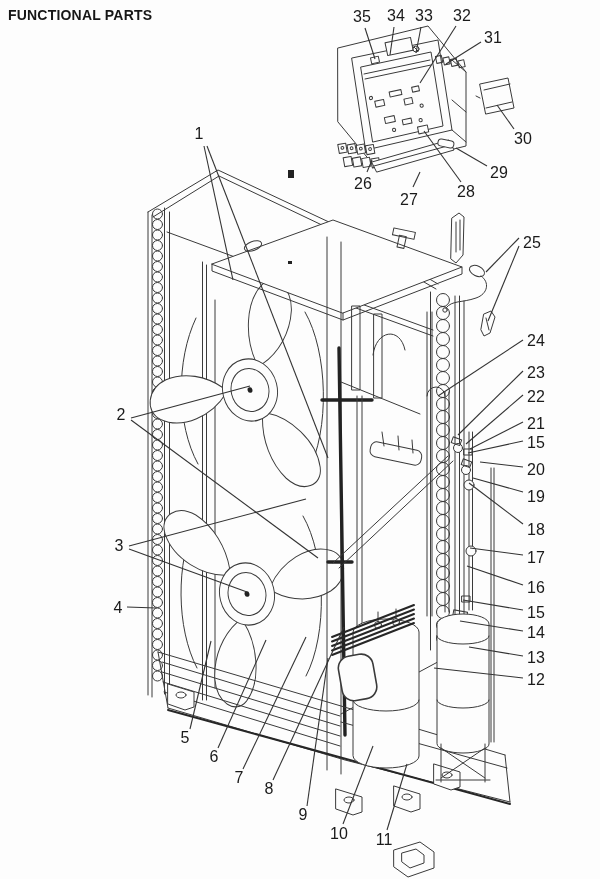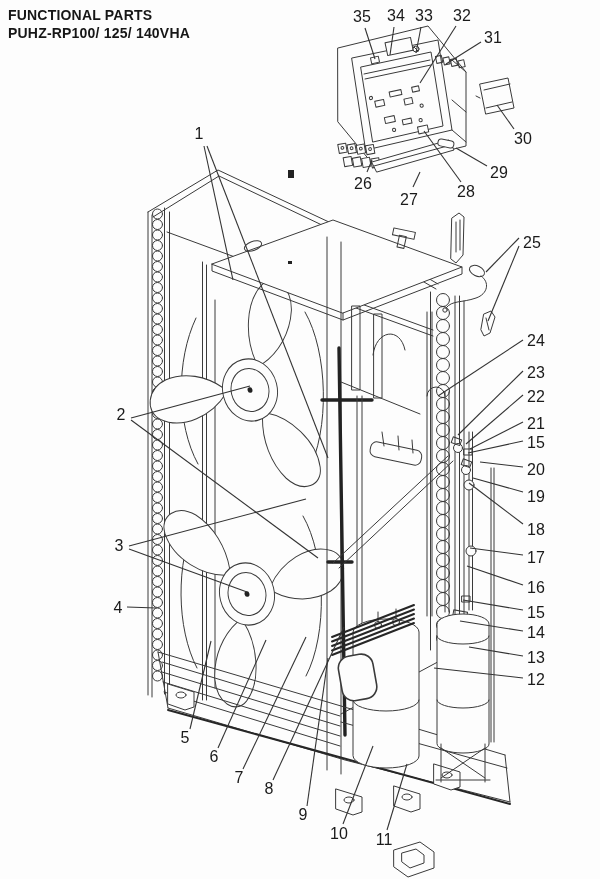--- a/index.html
+++ b/index.html
@@ -16,21 +16,20 @@
   .dark{fill:#222;stroke:none;}
   text.callout{font-family:"Liberation Sans",sans-serif;font-size:16px;fill:#1a1a1a;}
 </style>
 </head>
 <body>
 
 <div id="page">
 
   <div id="title-block">
     <div>FUNCTIONAL PARTS</div>
-    <div>PUHZ-RP100/ 125/ 140VHA</div>
   </div>
 
   <svg width="600" height="879" viewBox="0 0 600 879">
 
     <g class="lines">
       <line x1="148" y1="212" x2="148" y2="695"></line>
       <line x1="152" y1="215" x2="152" y2="697"></line>
       <line x1="164.5" y1="208" x2="164.5" y2="694"></line>
       <line x1="169.5" y1="212" x2="169.5" y2="697"></line>
       <path id="left-fins" d="M 162.5,214 a 5,5 0 1 1 -10,0 a 5,5 0 1 1 10,0 M 162.5,224.5 a 5,5 0 1 1 -10,0 a 5,5 0 1 1 10,0 M 162.5,235 a 5,5 0 1 1 -10,0 a 5,5 0 1 1 10,0 M 162.5,245.5 a 5,5 0 1 1 -10,0 a 5,5 0 1 1 10,0 M 162.5,256 a 5,5 0 1 1 -10,0 a 5,5 0 1 1 10,0 M 162.5,266.5 a 5,5 0 1 1 -10,0 a 5,5 0 1 1 10,0 M 162.5,277 a 5,5 0 1 1 -10,0 a 5,5 0 1 1 10,0 M 162.5,287.5 a 5,5 0 1 1 -10,0 a 5,5 0 1 1 10,0 M 162.5,298 a 5,5 0 1 1 -10,0 a 5,5 0 1 1 10,0 M 162.5,308.5 a 5,5 0 1 1 -10,0 a 5,5 0 1 1 10,0 M 162.5,319 a 5,5 0 1 1 -10,0 a 5,5 0 1 1 10,0 M 162.5,329.5 a 5,5 0 1 1 -10,0 a 5,5 0 1 1 10,0 M 162.5,340 a 5,5 0 1 1 -10,0 a 5,5 0 1 1 10,0 M 162.5,350.5 a 5,5 0 1 1 -10,0 a 5,5 0 1 1 10,0 M 162.5,361 a 5,5 0 1 1 -10,0 a 5,5 0 1 1 10,0 M 162.5,371.5 a 5,5 0 1 1 -10,0 a 5,5 0 1 1 10,0 M 162.5,382 a 5,5 0 1 1 -10,0 a 5,5 0 1 1 10,0 M 162.5,392.5 a 5,5 0 1 1 -10,0 a 5,5 0 1 1 10,0 M 162.5,403 a 5,5 0 1 1 -10,0 a 5,5 0 1 1 10,0 M 162.5,413.5 a 5,5 0 1 1 -10,0 a 5,5 0 1 1 10,0 M 162.5,424 a 5,5 0 1 1 -10,0 a 5,5 0 1 1 10,0 M 162.5,434.5 a 5,5 0 1 1 -10,0 a 5,5 0 1 1 10,0 M 162.5,445 a 5,5 0 1 1 -10,0 a 5,5 0 1 1 10,0 M 162.5,455.5 a 5,5 0 1 1 -10,0 a 5,5 0 1 1 10,0 M 162.5,466 a 5,5 0 1 1 -10,0 a 5,5 0 1 1 10,0 M 162.5,476.5 a 5,5 0 1 1 -10,0 a 5,5 0 1 1 10,0 M 162.5,487 a 5,5 0 1 1 -10,0 a 5,5 0 1 1 10,0 M 162.5,497.5 a 5,5 0 1 1 -10,0 a 5,5 0 1 1 10,0 M 162.5,508 a 5,5 0 1 1 -10,0 a 5,5 0 1 1 10,0 M 162.5,518.5 a 5,5 0 1 1 -10,0 a 5,5 0 1 1 10,0 M 162.5,529 a 5,5 0 1 1 -10,0 a 5,5 0 1 1 10,0 M 162.5,539.5 a 5,5 0 1 1 -10,0 a 5,5 0 1 1 10,0 M 162.5,550 a 5,5 0 1 1 -10,0 a 5,5 0 1 1 10,0 M 162.5,560.5 a 5,5 0 1 1 -10,0 a 5,5 0 1 1 10,0 M 162.5,571 a 5,5 0 1 1 -10,0 a 5,5 0 1 1 10,0 M 162.5,581.5 a 5,5 0 1 1 -10,0 a 5,5 0 1 1 10,0 M 162.5,592 a 5,5 0 1 1 -10,0 a 5,5 0 1 1 10,0 M 162.5,602.5 a 5,5 0 1 1 -10,0 a 5,5 0 1 1 10,0 M 162.5,613 a 5,5 0 1 1 -10,0 a 5,5 0 1 1 10,0 M 162.5,623.5 a 5,5 0 1 1 -10,0 a 5,5 0 1 1 10,0 M 162.5,634 a 5,5 0 1 1 -10,0 a 5,5 0 1 1 10,0 M 162.5,644.5 a 5,5 0 1 1 -10,0 a 5,5 0 1 1 10,0 M 162.5,655 a 5,5 0 1 1 -10,0 a 5,5 0 1 1 10,0 M 162.5,665.5 a 5,5 0 1 1 -10,0 a 5,5 0 1 1 10,0 M 162.5,676 a 5,5 0 1 1 -10,0 a 5,5 0 1 1 10,0 "></path>

